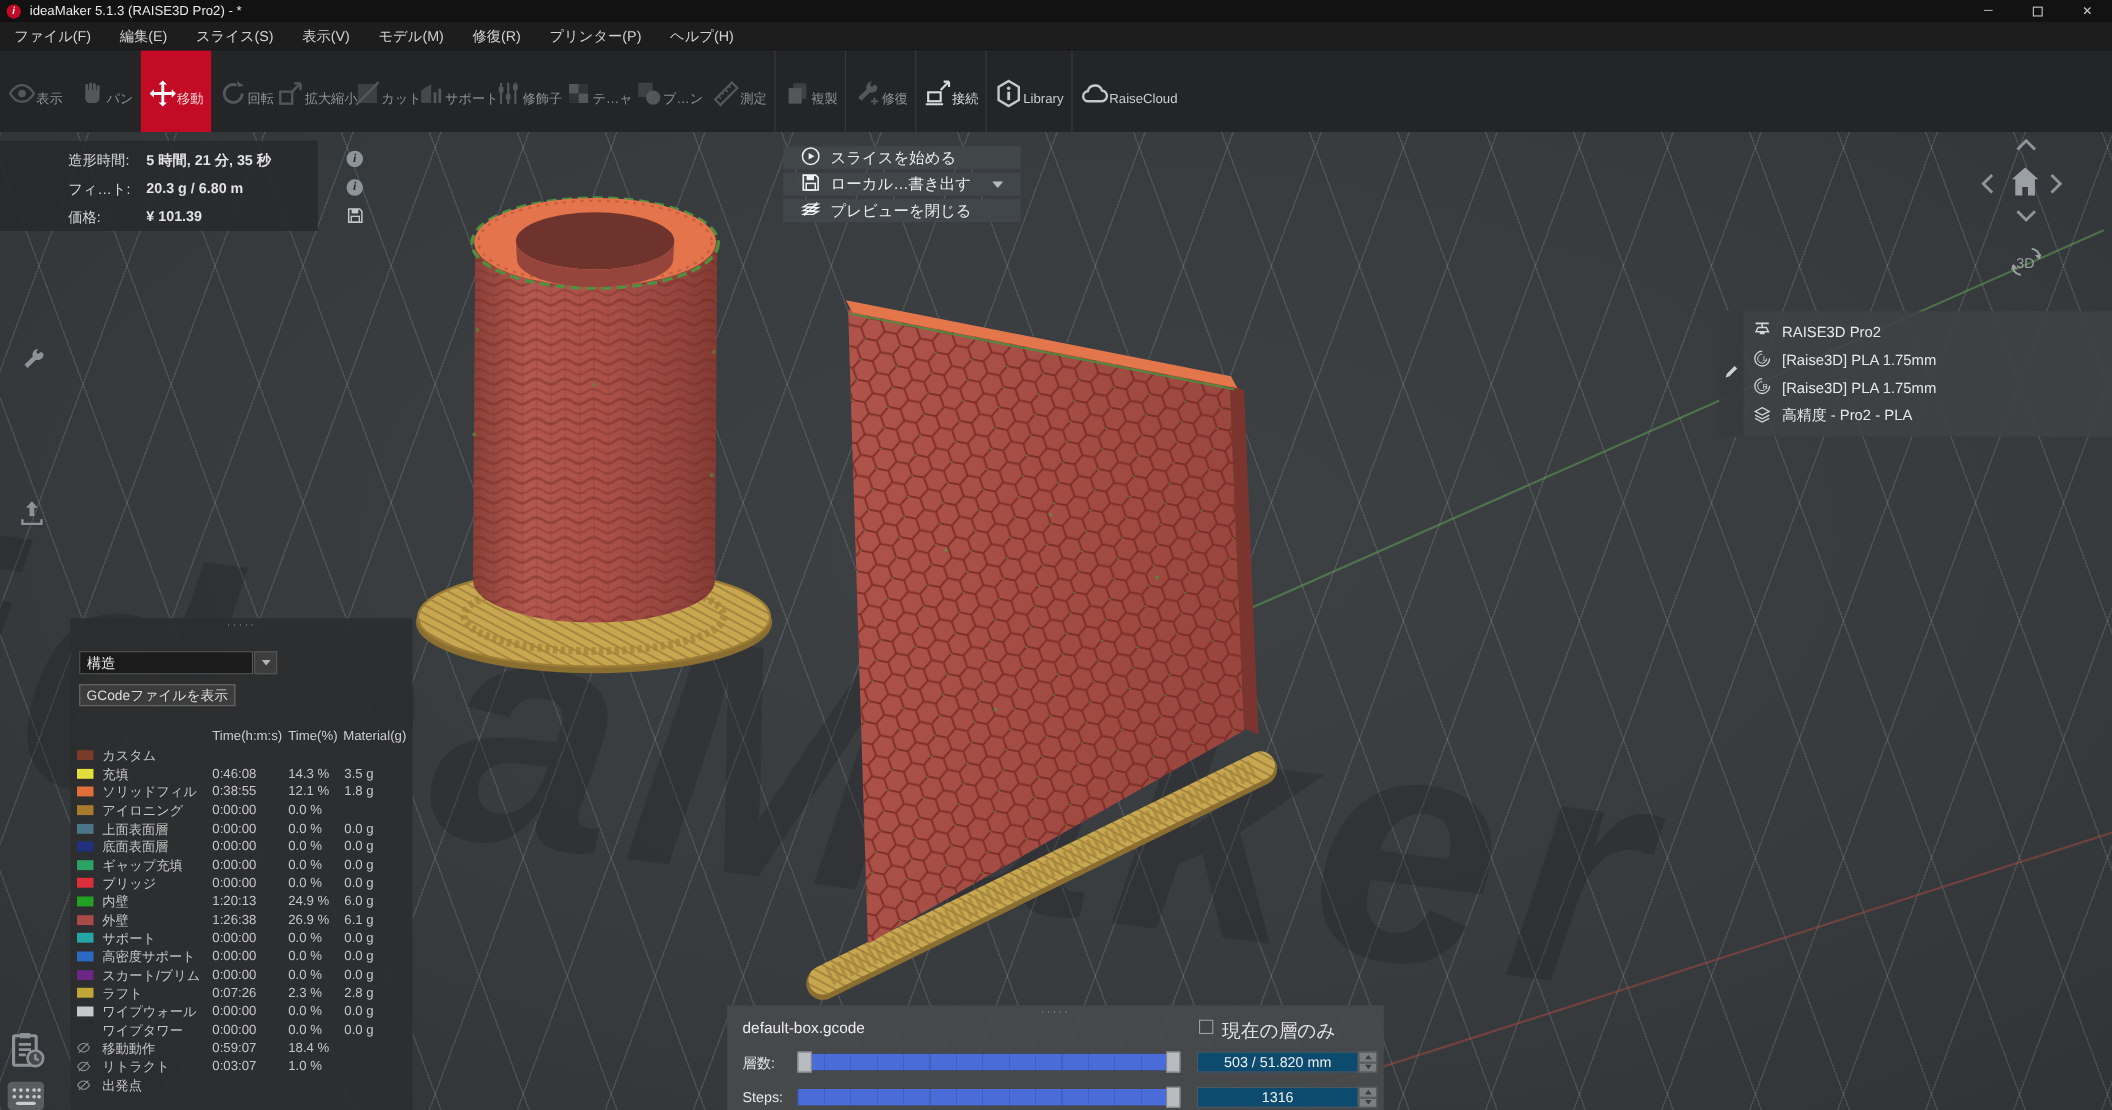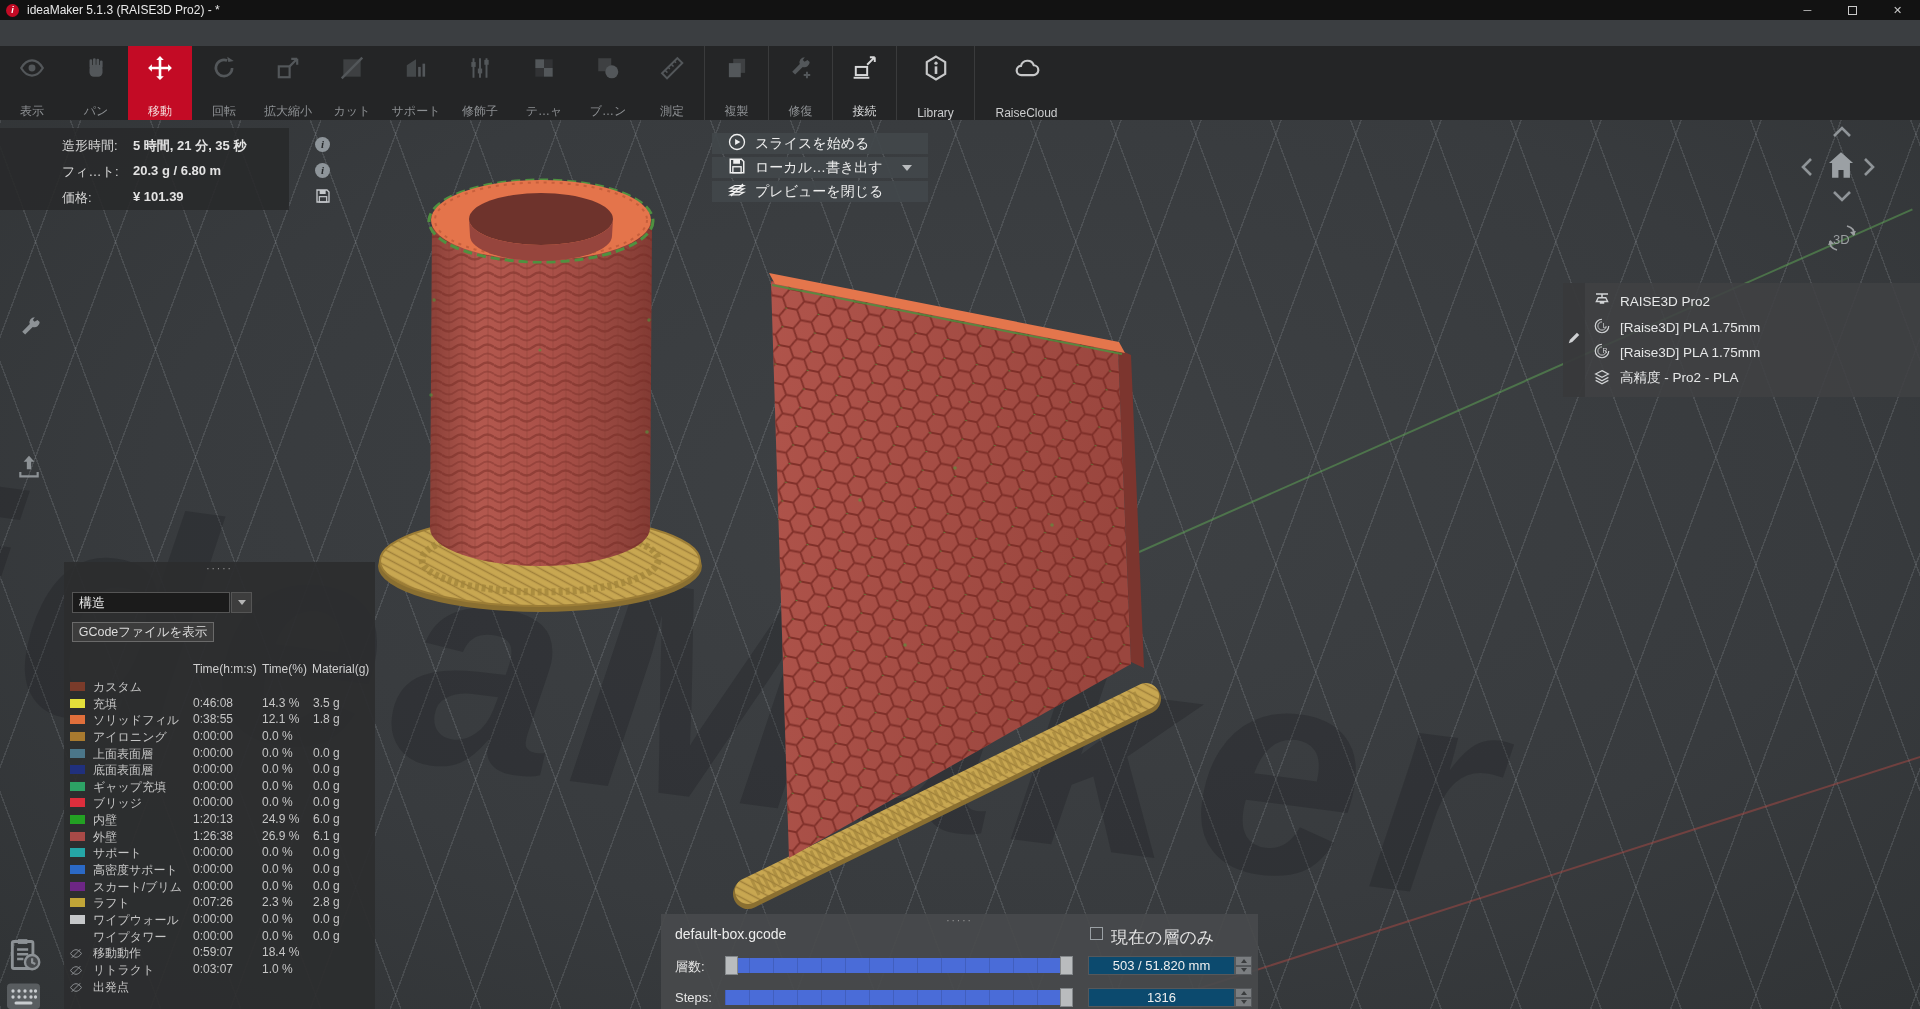--- a/index.html
+++ b/index.html
@@ -13,21 +13,21 @@
   .winbtns { margin-left:auto; display:flex; }
   .wbtn { width:45px; height:20px; color:#c9c9c9; font-size:11px; display:flex; align-items:center; justify-content:center; }
   .wbtn .maxbox { width:9px; height:9px; border:1px solid #c9c9c9; }
 
   
   .menubar { position:absolute; left:0; top:20px; width:1920px; height:26px; background:#1d1d1e; display:flex; align-items:center; z-index:50; border-bottom:1px solid #161616; }
   .mitem { color:#d2d2d2; font-size:13px; padding:0 13px; height:100%; display:flex; align-items:center; }
 
   
   .toolbar { position:absolute; left:0; top:46px; width:1920px; height:74px; background:#242526; display:flex; z-index:50; }
-  .titem { width:64px; height:74px; display:flex; flex-direction:column; align-items:center; justify-content:space-between; padding-top:9px; color:#53575a; }
+  .titem { width:64px; height:74px; display:flex; flex-direction:row; align-items:center; justify-content:center; padding-top:9px; color:#53575a; }
   .titem .tlabel { font-size:12px; color:#8d9093; margin-top:5px; white-space:nowrap; }
   .titem svg { width:26px; height:26px; }
   .titem.active { background:#c30b25; color:#ffffff; }
   .titem.active .tlabel { color:#f2d7d7; }
   .titem.bright { color:#d8d9da; } .titem.bright .tlabel { color:#dedfe0; }
   .titem.semibright { color:#c7c8c9; } .titem.semibright .tlabel { color:#cccdce; }
   .titem.sep { border-left:1px solid #3a3b3c; }
   .titem.wide { width:78px; } .titem.xwide { width:104px; }
 
   
@@ -113,20 +113,30 @@
     <div class="wtitle">ideaMaker 5.1.3 (RAISE3D Pro2) - *</div>
     <div class="winbtns">
       <div class="wbtn">─</div>
       <div class="wbtn">
           <span class="maxbox"></span>
         </div>
       <div class="wbtn">✕</div>
     </div>
   </div>
 
+  <div class="menubar">
+    <span class="mitem">ファイル(F)</span>
+    <span class="mitem">編集(E)</span>
+    <span class="mitem">スライス(S)</span>
+    <span class="mitem">表示(V)</span>
+    <span class="mitem">モデル(M)</span>
+    <span class="mitem">修復(R)</span>
+    <span class="mitem">プリンター(P)</span>
+    <span class="mitem">ヘルプ(H)</span>
+  </div>
 
   <div class="toolbar">
     <div class="titem">
       <span><svg viewBox="0 0 24 24">
             <path d="M2 12c3-5 7-7 10-7s7 2 10 7c-3 5-7 7-10 7s-7-2-10-7z" fill="none" stroke="currentColor" stroke-width="2"></path>
             <circle cx="12" cy="12" r="3.2" fill="currentColor"></circle>
           </svg></span>
       <span class="tlabel">表示</span>
     </div>
     <div class="titem">

